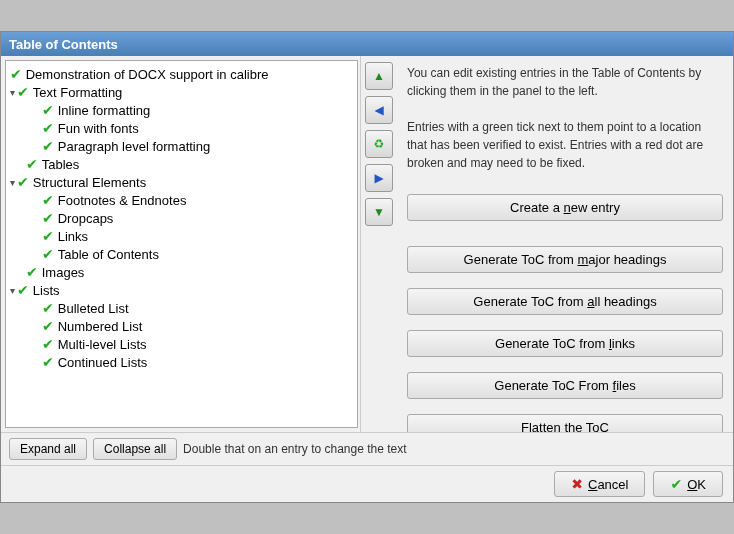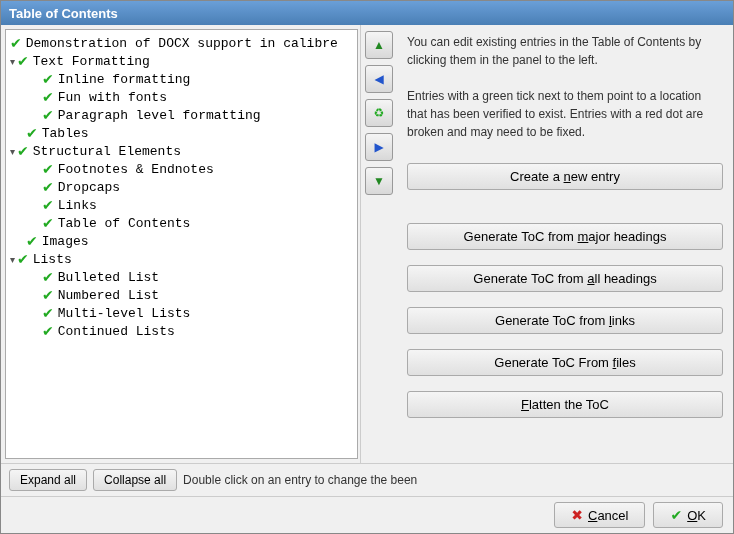--- a/index.html
+++ b/index.html
@@ -8,21 +8,21 @@
       font-size: 13px;
       background: #c0c0c0;
       display: flex;
       justify-content: center;
       align-items: center;
       width: 734px;
       height: 534px;
     }
     .dialog {
       width: 734px;
-      height: 534px;
+      height: 472px;
       background: #f0f0f0;
       border: 1px solid #888;
       display: flex;
       flex-direction: column;
     }
     .dialog-title {
       background: linear-gradient(to bottom, #6a9fd8, #4a7fb5);
       color: white;
       padding: 4px 8px;
       font-size: 13px;
@@ -70,21 +70,20 @@
       flex-shrink: 0;
     }
     .expand-arrow {
       font-size: 10px;
       margin-right: 2px;
       color: #555;
       flex-shrink: 0;
     }
     .item-text {
       font-size: 13px;
-      font-family: Liberation Mono, monospace;
     }
     
     .middle-panel {
       width: 36px;
       display: flex;
       flex-direction: column;
       align-items: center;
       padding: 6px 2px;
       gap: 6px;
       justify-content: flex-start;
@@ -299,21 +298,21 @@
       </button>
       <button class="action-btn">
         <span class="underline">F</span>latten the ToC
       </button>
     </div>
   </div>
 
   <div class="bottom-bar">
     <button class="bottom-btn">Expand all</button>
     <button class="bottom-btn">Collapse all</button>
-    <span class="hint-text">Double click on an entry to change the been</span>
+    <span class="hint-text">Double that on an entry to change the text</span>
   </div>
 
   <div class="footer">
     <button class="footer-btn">
       <span class="cancel-icon">✖</span>
       <span><span class="underline">C</span>ancel</span>
     </button>
     <button class="footer-btn">
       <span class="ok-icon">✔</span>
       <span><span class="underline">O</span>K</span>

